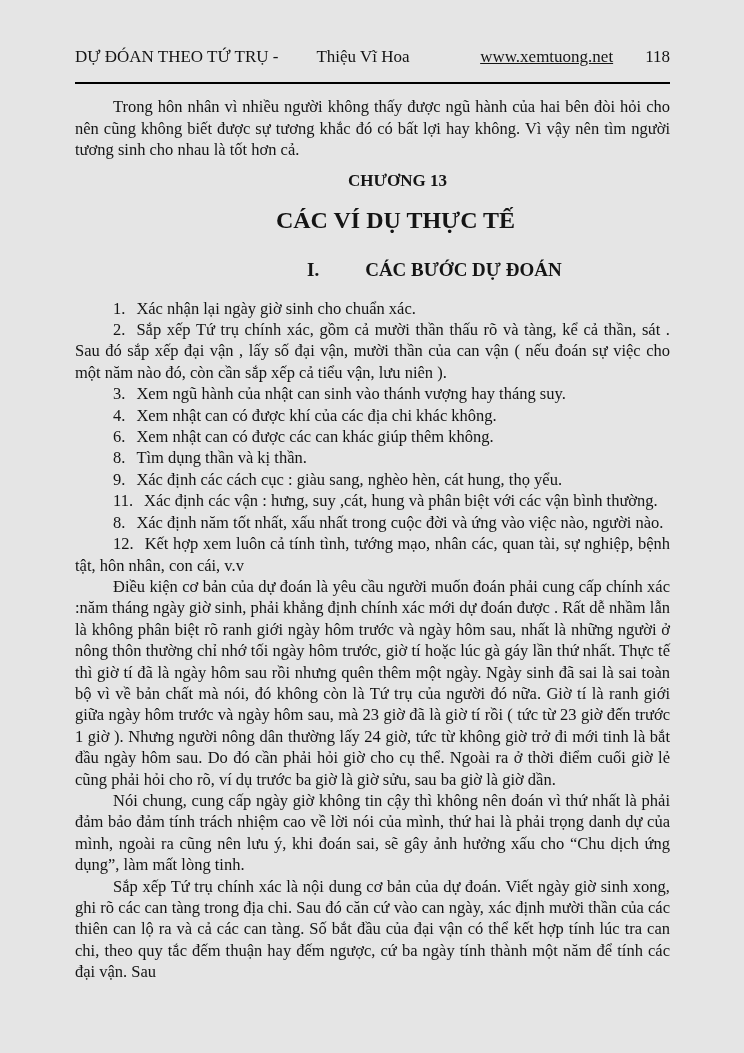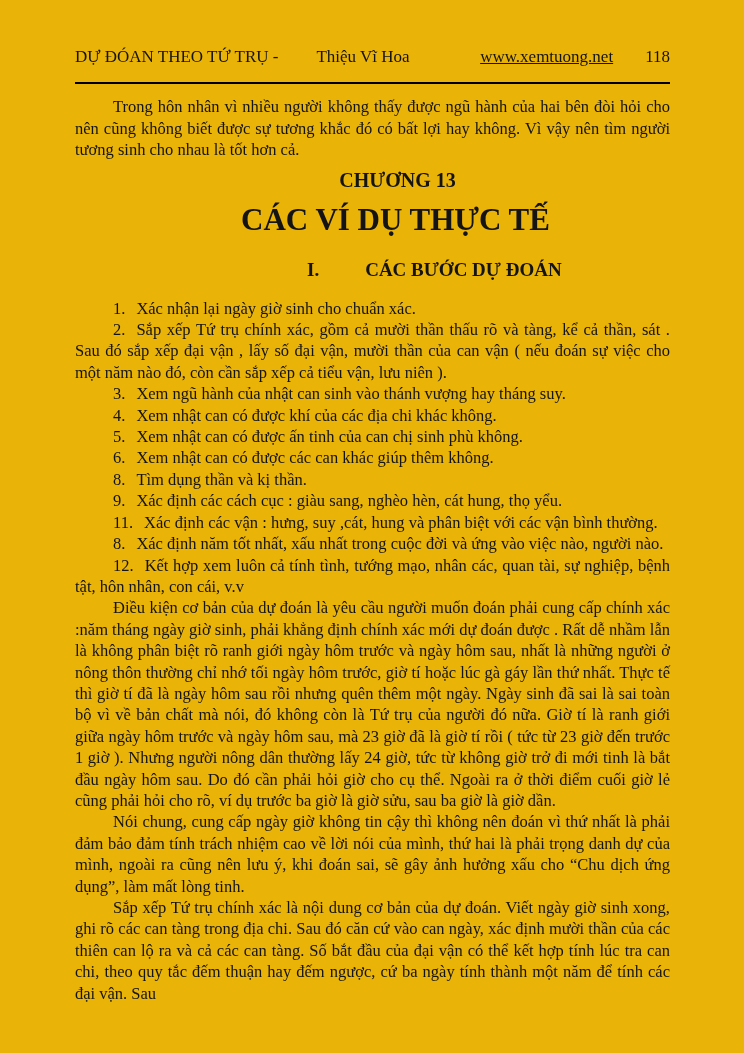--- a/index.html
+++ b/index.html
@@ -2,21 +2,21 @@
 <html lang="vi"><head>
 <meta charset="utf-8">
 <style>
   html, body { margin: 0; padding: 0; background: #ffffff; }
   .page {
     position: relative;
     width: 744px;
     height: 1053px;
     box-sizing: border-box;
     padding: 46px 74px 16px 75px;
-    background: #eab308;
+    background: #e5e5e5;
     font-family: "Liberation Serif", "DejaVu Serif", serif;
     color: #141414;
     font-size: 16.5px;
     line-height: 21.4px;
     overflow: hidden;
   }
   .header {
     display: flex;
     align-items: baseline;
     white-space: nowrap;
@@ -35,29 +35,29 @@
     border-top: 2px solid #000;
     margin: 15px 0 12px 0;
   }
   p.body-p {
     margin: 0;
     text-align: justify;
     text-indent: 38px;
   }
   .step-num { margin-right: 11px; }
   h2.chapter-label {
-    font-size: 20px;
+    font-size: 17px;
     font-weight: bold;
     text-align: center;
     padding-left: 50px;
     margin: 9px 0 0 0;
     line-height: 21px;
   }
   h1.chapter-title {
-    font-size: 31px;
+    font-size: 24px;
     font-weight: bold;
     text-align: center;
     padding-left: 46px;
     margin: 14px 0 0 0;
     line-height: 30px;
   }
   h3.section-heading {
     font-size: 19px;
     font-weight: bold;
     margin: 24px 0 18px 0;
@@ -93,21 +93,20 @@
   <div>
 
       <p class="body-p"><span class="step-num">1.</span><span>Xác nhận lại ngày giờ sinh cho chuẩn xác.</span></p>
 
       <p class="body-p"><span class="step-num">2.</span><span>Sắp xếp Tứ trụ chính xác, gồm cả mười thần thấu rõ và tàng, kể cả thần, sát . Sau đó sắp xếp đại vận , lấy số đại vận, mười thần của can vận ( nếu đoán sự việc cho một năm nào đó, còn cần sắp xếp cả tiểu vận, lưu niên ).</span></p>
 
       <p class="body-p"><span class="step-num">3.</span><span>Xem ngũ hành của nhật can sinh vào thánh vượng hay tháng suy.</span></p>
 
       <p class="body-p"><span class="step-num">4.</span><span>Xem nhật can có được khí của các địa chi khác không.</span></p>
 
-      <p class="body-p"><span class="step-num">5.</span><span>Xem nhật can có được ấn tinh của can chị sinh phù không.</span></p>
 
       <p class="body-p"><span class="step-num">6.</span><span>Xem nhật can có được các can khác giúp thêm không.</span></p>
 
 
       <p class="body-p"><span class="step-num">8.</span><span>Tìm dụng thần và kị thần.</span></p>
 
       <p class="body-p"><span class="step-num">9.</span><span>Xác định các cách cục : giàu sang, nghèo hèn, cát hung, thọ yểu.</span></p>
 
       <p class="body-p"><span class="step-num">11.</span><span>Xác định các vận : hưng, suy ,cát, hung và phân biệt với các vận bình thường.</span></p>
 

